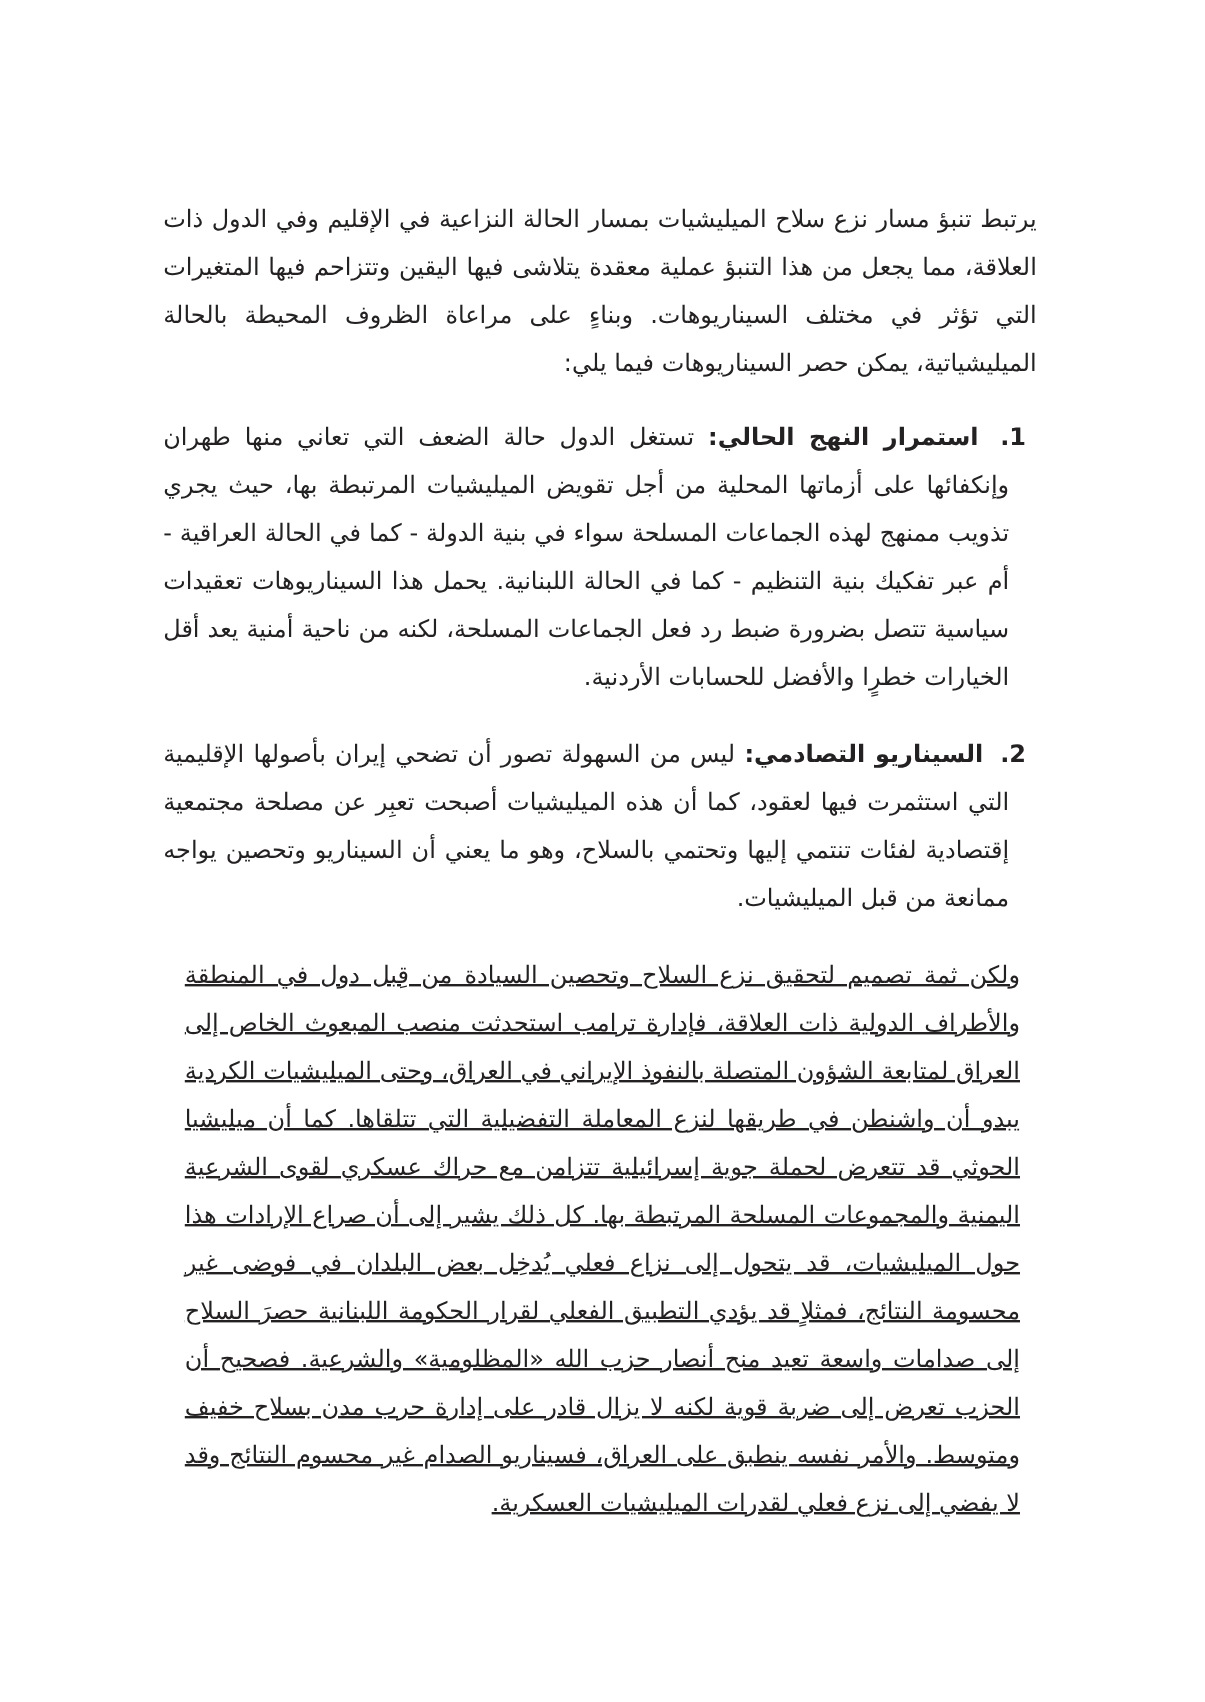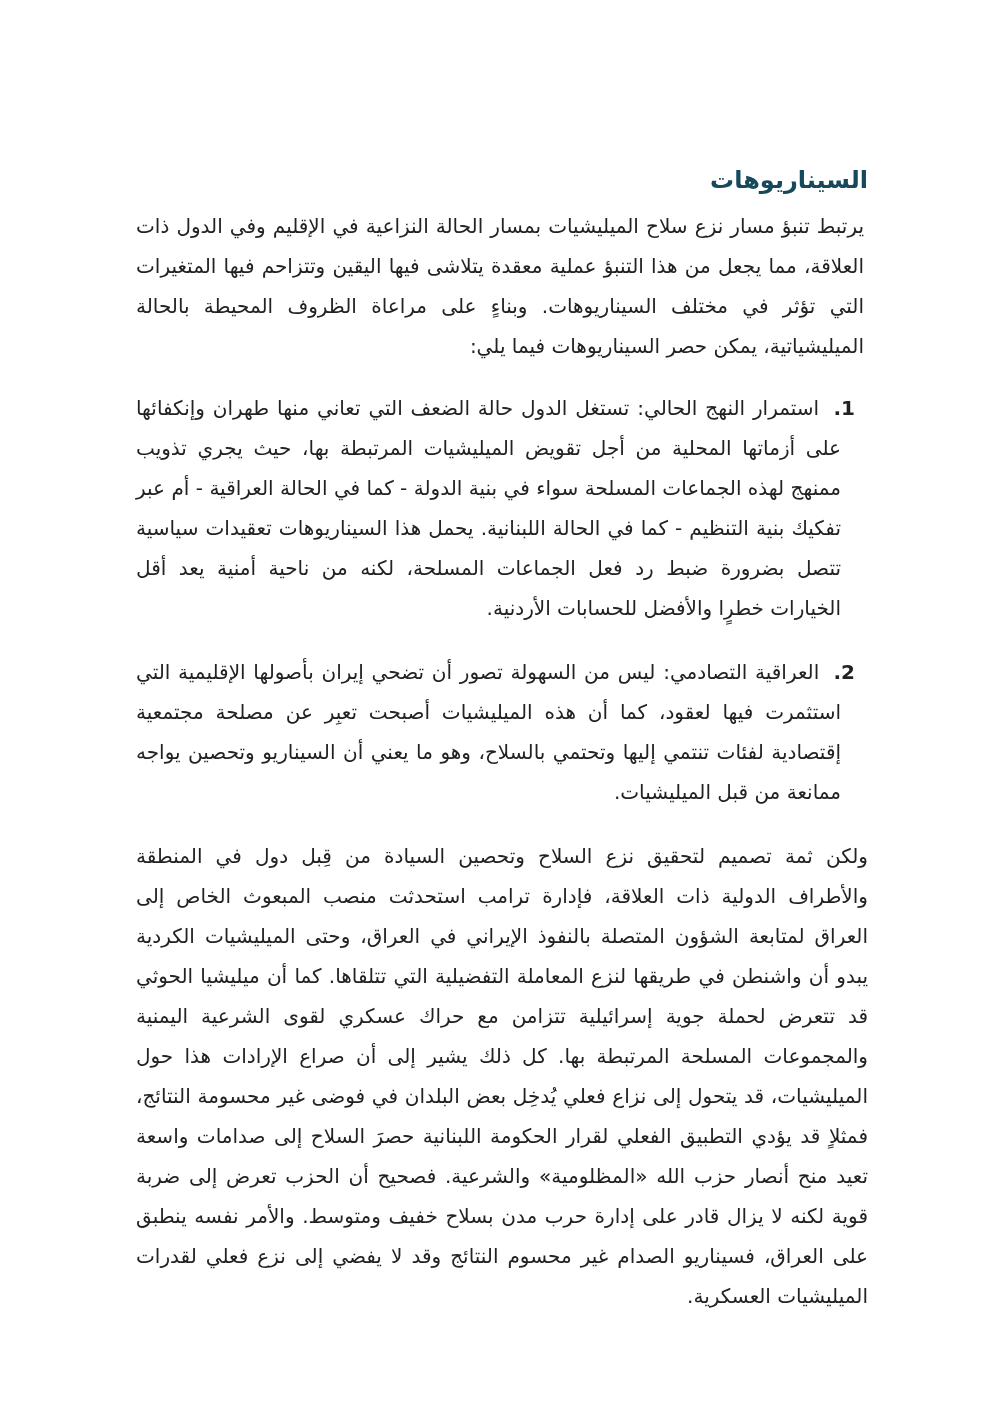--- a/index.html
+++ b/index.html
@@ -56,47 +56,47 @@
   .num {
     display: inline-block;
     width: 41px;
     margin-right: -27px;
     padding-right: 13px;
     box-sizing: border-box;
     text-align: right;
     font-weight: bold;
   }
   .item-title {
-    font-weight: normal;
+    font-weight: bold;
   }
   .closing {
-    margin: 0;
+    margin: 18px;
+    text-decoration: underline;
   }
 </style>
 </head>
 <body>
 
 <div class="page">
   <div class="content">
 
-    <h1 class="heading">السيناريوهات</h1>
 
     <p class="para intro">يرتبط تنبؤ مسار نزع سلاح الميليشيات بمسار الحالة النزاعية في الإقليم وفي الدول ذات العلاقة، مما يجعل من هذا التنبؤ عملية معقدة يتلاشى فيها اليقين وتتزاحم فيها المتغيرات التي تؤثر في مختلف السيناريوهات. وبناءٍ على مراعاة الظروف المحيطة بالحالة الميليشياتية، يمكن حصر السيناريوهات فيما يلي:</p>
 
     <div class="scenario-list">
 
       <div class="list-item">
         <span class="num">1.</span>
         <span class="item-title">استمرار النهج الحالي:</span>
         <span class="item-text">تستغل الدول حالة الضعف التي تعاني منها طهران وإنكفائها على أزماتها المحلية من أجل تقويض الميليشيات المرتبطة بها، حيث يجري تذويب ممنهج لهذه الجماعات المسلحة سواء في بنية الدولة - كما في الحالة العراقية - أم عبر تفكيك بنية التنظيم - كما في الحالة اللبنانية. يحمل هذا السيناريوهات تعقيدات سياسية تتصل بضرورة ضبط رد فعل الجماعات المسلحة، لكنه من ناحية أمنية يعد أقل الخيارات خطرٍا والأفضل للحسابات الأردنية.</span>
       </div>
 
       <div class="list-item">
         <span class="num">2.</span>
-        <span class="item-title">العراقية التصادمي:</span>
+        <span class="item-title">السيناريو التصادمي:</span>
         <span class="item-text">ليس من السهولة تصور أن تضحي إيران بأصولها الإقليمية التي استثمرت فيها لعقود، كما أن هذه الميليشيات أصبحت تعبِر عن مصلحة مجتمعية إقتصادية لفئات تنتمي إليها وتحتمي بالسلاح، وهو ما يعني أن السيناريو وتحصين يواجه ممانعة من قبل الميليشيات.</span>
       </div>
 
     </div>
 
     <p class="para closing">ولكن ثمة تصميم لتحقيق نزع السلاح وتحصين السيادة من قِبل دول في المنطقة والأطراف الدولية ذات العلاقة، فإدارة ترامب استحدثت منصب المبعوث الخاص إلى العراق لمتابعة الشؤون المتصلة بالنفوذ الإيراني في العراق، وحتى الميليشيات الكردية يبدو أن واشنطن في طريقها لنزع المعاملة التفضيلية التي تتلقاها. كما أن ميليشيا الحوثي قد تتعرض لحملة جوية إسرائيلية تتزامن مع حراك عسكري لقوى الشرعية اليمنية والمجموعات المسلحة المرتبطة بها. كل ذلك يشير إلى أن صراع الإرادات هذا حول الميليشيات، قد يتحول إلى نزاع فعلي يُدخِل بعض البلدان في فوضى غير محسومة النتائج، فمثلاٍ قد يؤدي التطبيق الفعلي لقرار الحكومة اللبنانية حصرَ السلاح إلى صدامات واسعة تعيد منح أنصار حزب الله «المظلومية» والشرعية. فصحيح أن الحزب تعرض إلى ضربة قوية لكنه لا يزال قادر على إدارة حرب مدن بسلاح خفيف ومتوسط. والأمر نفسه ينطبق على العراق، فسيناريو الصدام غير محسوم النتائج وقد لا يفضي إلى نزع فعلي لقدرات الميليشيات العسكرية.</p>
 
   </div>
 </div>
 

